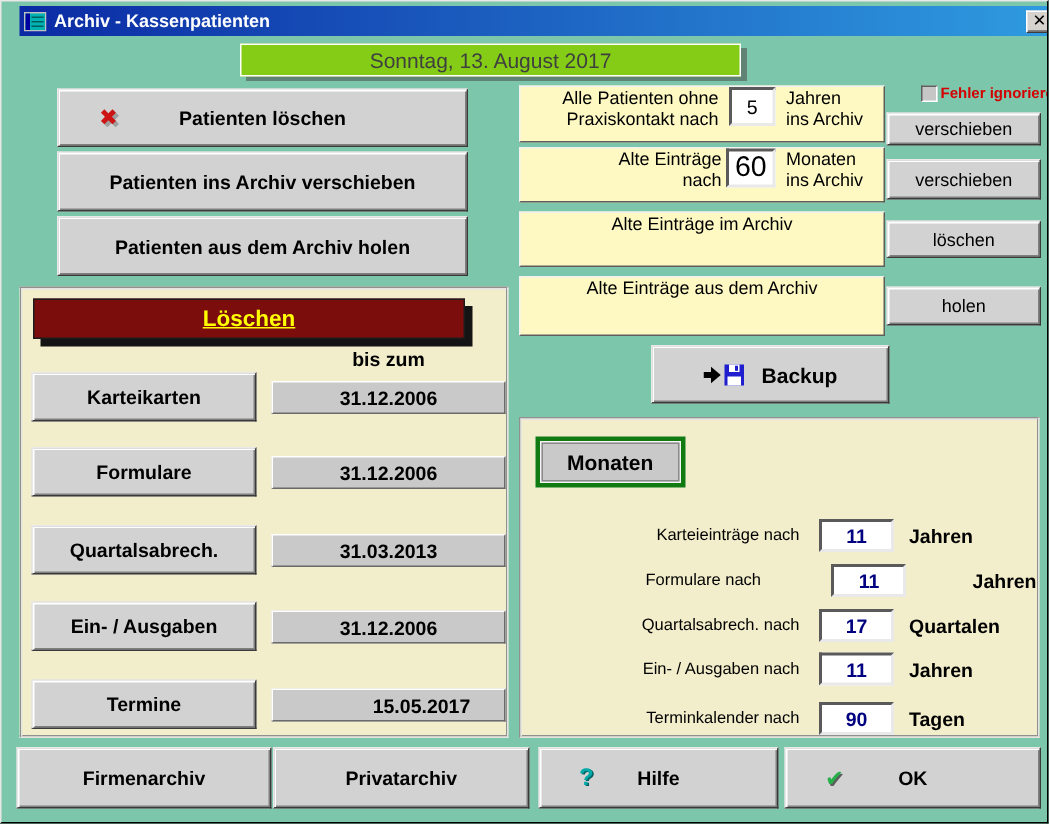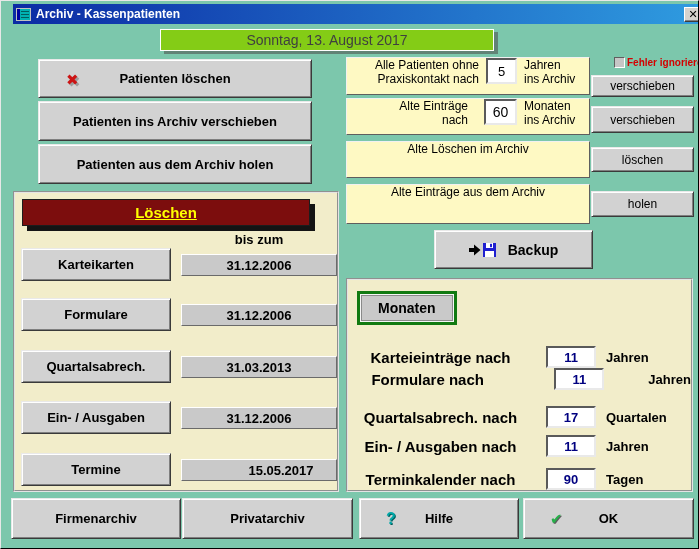--- a/index.html
+++ b/index.html
@@ -100,21 +100,21 @@
   }
   .archiv-label-inner {
     display:block; background:#c9c9c9; border:1px solid #8a8a8a;
     padding:4px 16px; font-weight:bold; font-size:14px; color:#000;
   }
   .entries-btn {
     left:145px; top:25px; width:146px; height:22px; font-size:12px;
     box-shadow:4px 4px 0 #141414, inset 1px 1px 0 #fff, inset -1px -1px 0 #7f7f7f;
   }
   .arch-row { position:absolute; left:0; width:100%; height:22px; display:flex; align-items:center; }
-  .arch-label { width:185px; text-align:center; font-weight:bold; font-size:15px; color:#000; }
+  .arch-label { width:185px; text-align:right; font-weight:normal; font-size:11px; color:#000; }
   .arch-input { margin-left:13px; width:50px; height:22px; font-weight:bold; font-size:13px; color:#000080; }
   .arch-unit { margin-left:10px; font-weight:bold; font-size:13px; color:#000; }
   
   .bottom-btn { top:497px; height:41px; font-weight:bold; font-size:13px; }
   .help-icon {
     position:absolute; left:26px; top:50%; transform:translateY(-50%);
     color:#00a8a8; font-weight:bold; font-size:16px; text-shadow:1px 1px 0 #005f5f;
   }
   .ok-icon {
     position:absolute; left:26px; top:50%; transform:translateY(-50%);
@@ -170,32 +170,32 @@
   </div>
   <div class="btn op-btn" style="top:74px;height:22px;">
     <span>verschieben</span>
   </div>
 
   <div class="panel3d op-panel" style="top:97px;height:37px;">
     <div class="two-line" style="flex:1;text-align:right;">
       <div>Alte Einträge</div>
       <div>nach</div>
     </div>
-    <input class="num-input" style="width: 33px; height: 26px; margin-left: 16px; font-size: 14px;" value="60">
+    <input class="num-input" style="width: 33px; height: 26px; margin-left: 3px; font-size: 19px;" value="60">
     <div class="two-line" style="width:72px;padding-left:7px;text-align:left;">
       <div>Monaten</div>
       <div>ins Archiv</div>
     </div>
   </div>
   <div class="btn op-btn" style="top:105px;height:27px;">
     <span>verschieben</span>
   </div>
 
   <div class="panel3d op-panel" style="top:140px;height:37px;justify-content:center;">
-    <span>Alte Löschen im Archiv</span>
+    <span>Alte Einträge im Archiv</span>
   </div>
   <div class="btn op-btn" style="top:146px;height:25px;">
     <span>löschen</span>
   </div>
 
   <div class="panel3d op-panel" style="top:183px;height:40px;justify-content:center;">
     <span>Alte Einträge aus dem Archiv</span>
   </div>
   <div class="btn op-btn" style="top:190px;height:26px;">
     <span>holen</span>
@@ -245,21 +245,21 @@
   <div class="cream archiv-panel">
     <div class="archiv-label">
       <span class="archiv-label-inner">Monaten</span>
     </div>
 
     <div class="arch-row" style="top:66px;">
       <span class="arch-label">Karteieinträge nach</span>
       <input class="num-input arch-input" value="11" style="">
       <span class="arch-unit">Jahren</span>
     </div>
-    <div class="arch-row" style="top:88px;gap:34px;">
+    <div class="arch-row" style="top:96px;gap:34px;">
       <span class="arch-label">Formulare nach</span>
       <input class="num-input arch-input" value="11" style="">
       <span class="arch-unit">Jahren</span>
     </div>
     <div class="arch-row" style="top:126px;">
       <span class="arch-label">Quartalsabrech. nach</span>
       <input class="num-input arch-input" value="17" style="">
       <span class="arch-unit">Quartalen</span>
     </div>
     <div class="arch-row" style="top:155px;">

